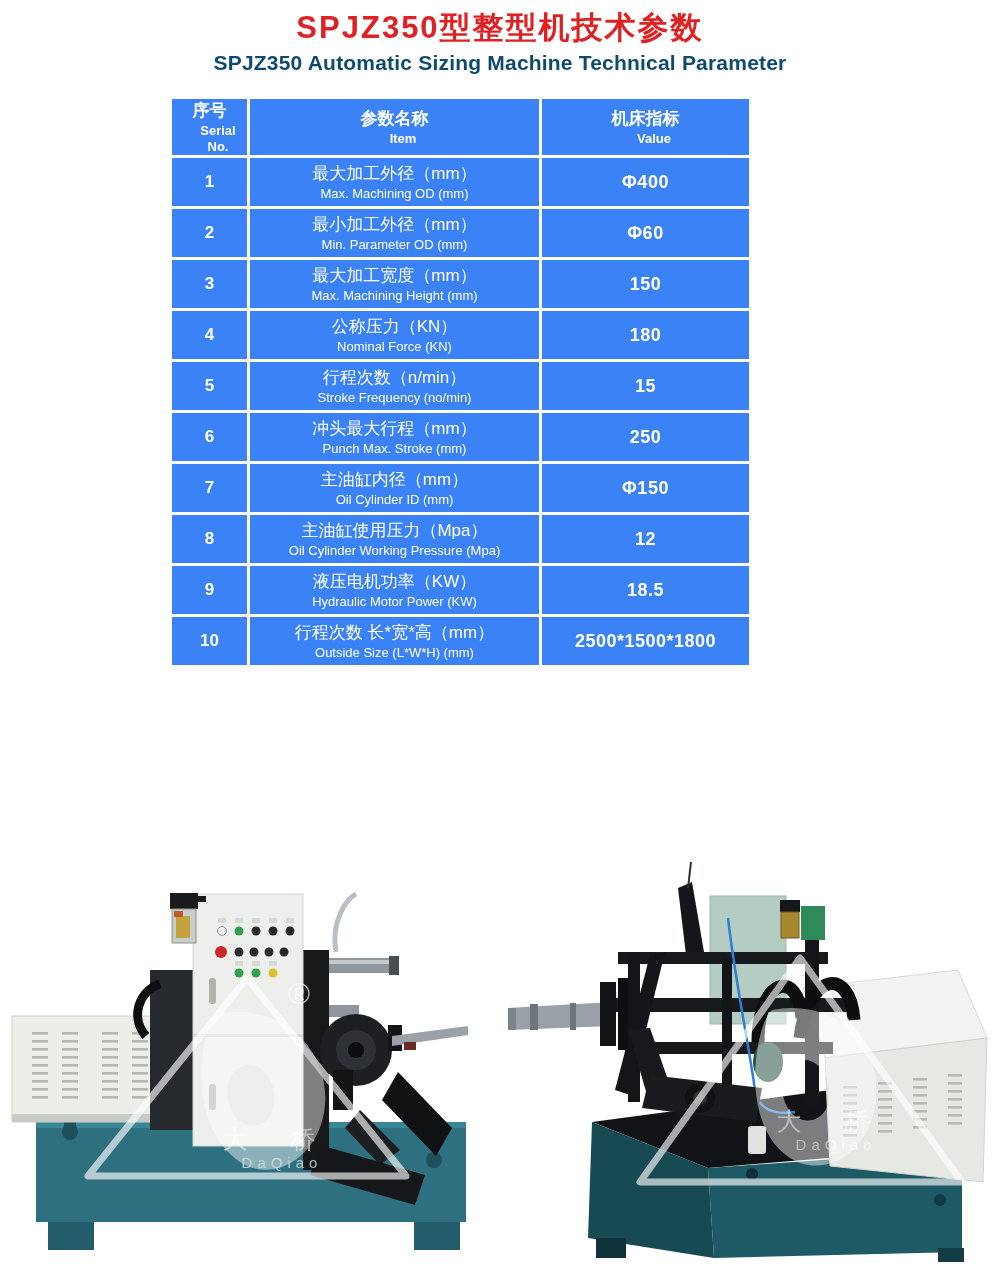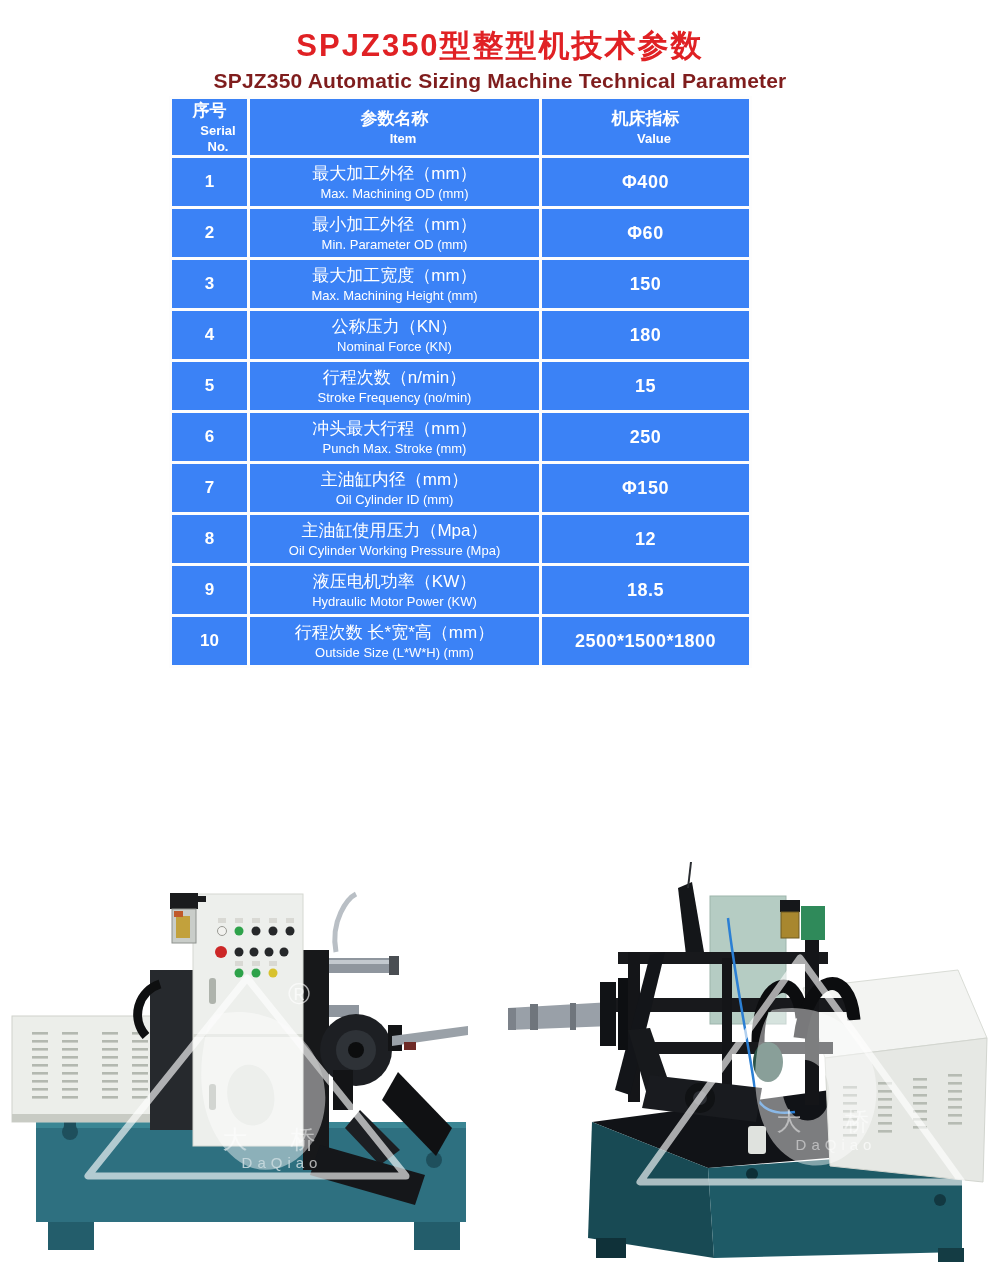--- a/index.html
+++ b/index.html
@@ -4,27 +4,27 @@
 <style>
   * { box-sizing: border-box; }
   html,body { margin:0; padding:0; }
   body {
     width:1000px; height:1264px;
     background:#ffffff;
     font-family:"Liberation Sans", sans-serif;
     position:relative;
     overflow:hidden;
   }
-  .header { text-align:center; padding-top:28px; }
+  .header { text-align:center; padding-top:10px; }
   .title-zh {
     color:#e02124; font-size:31px; font-weight:bold;
     letter-spacing:2px; line-height:1.15;
   }
   .title-en {
-    color:#7f1d1d; font-size:21px; font-weight:bold;
+    color:#0c4a6e; font-size:21px; font-weight:bold;
     margin-top:5px; letter-spacing:0.2px;
   }
   table.spec {
     position:absolute; left:169px; top:96px;
     border-collapse:collapse; table-layout:fixed;
     width:580px;
   }
   table.spec td {
     background:#3b82f6;
     border:3px solid #fdfdfd;

